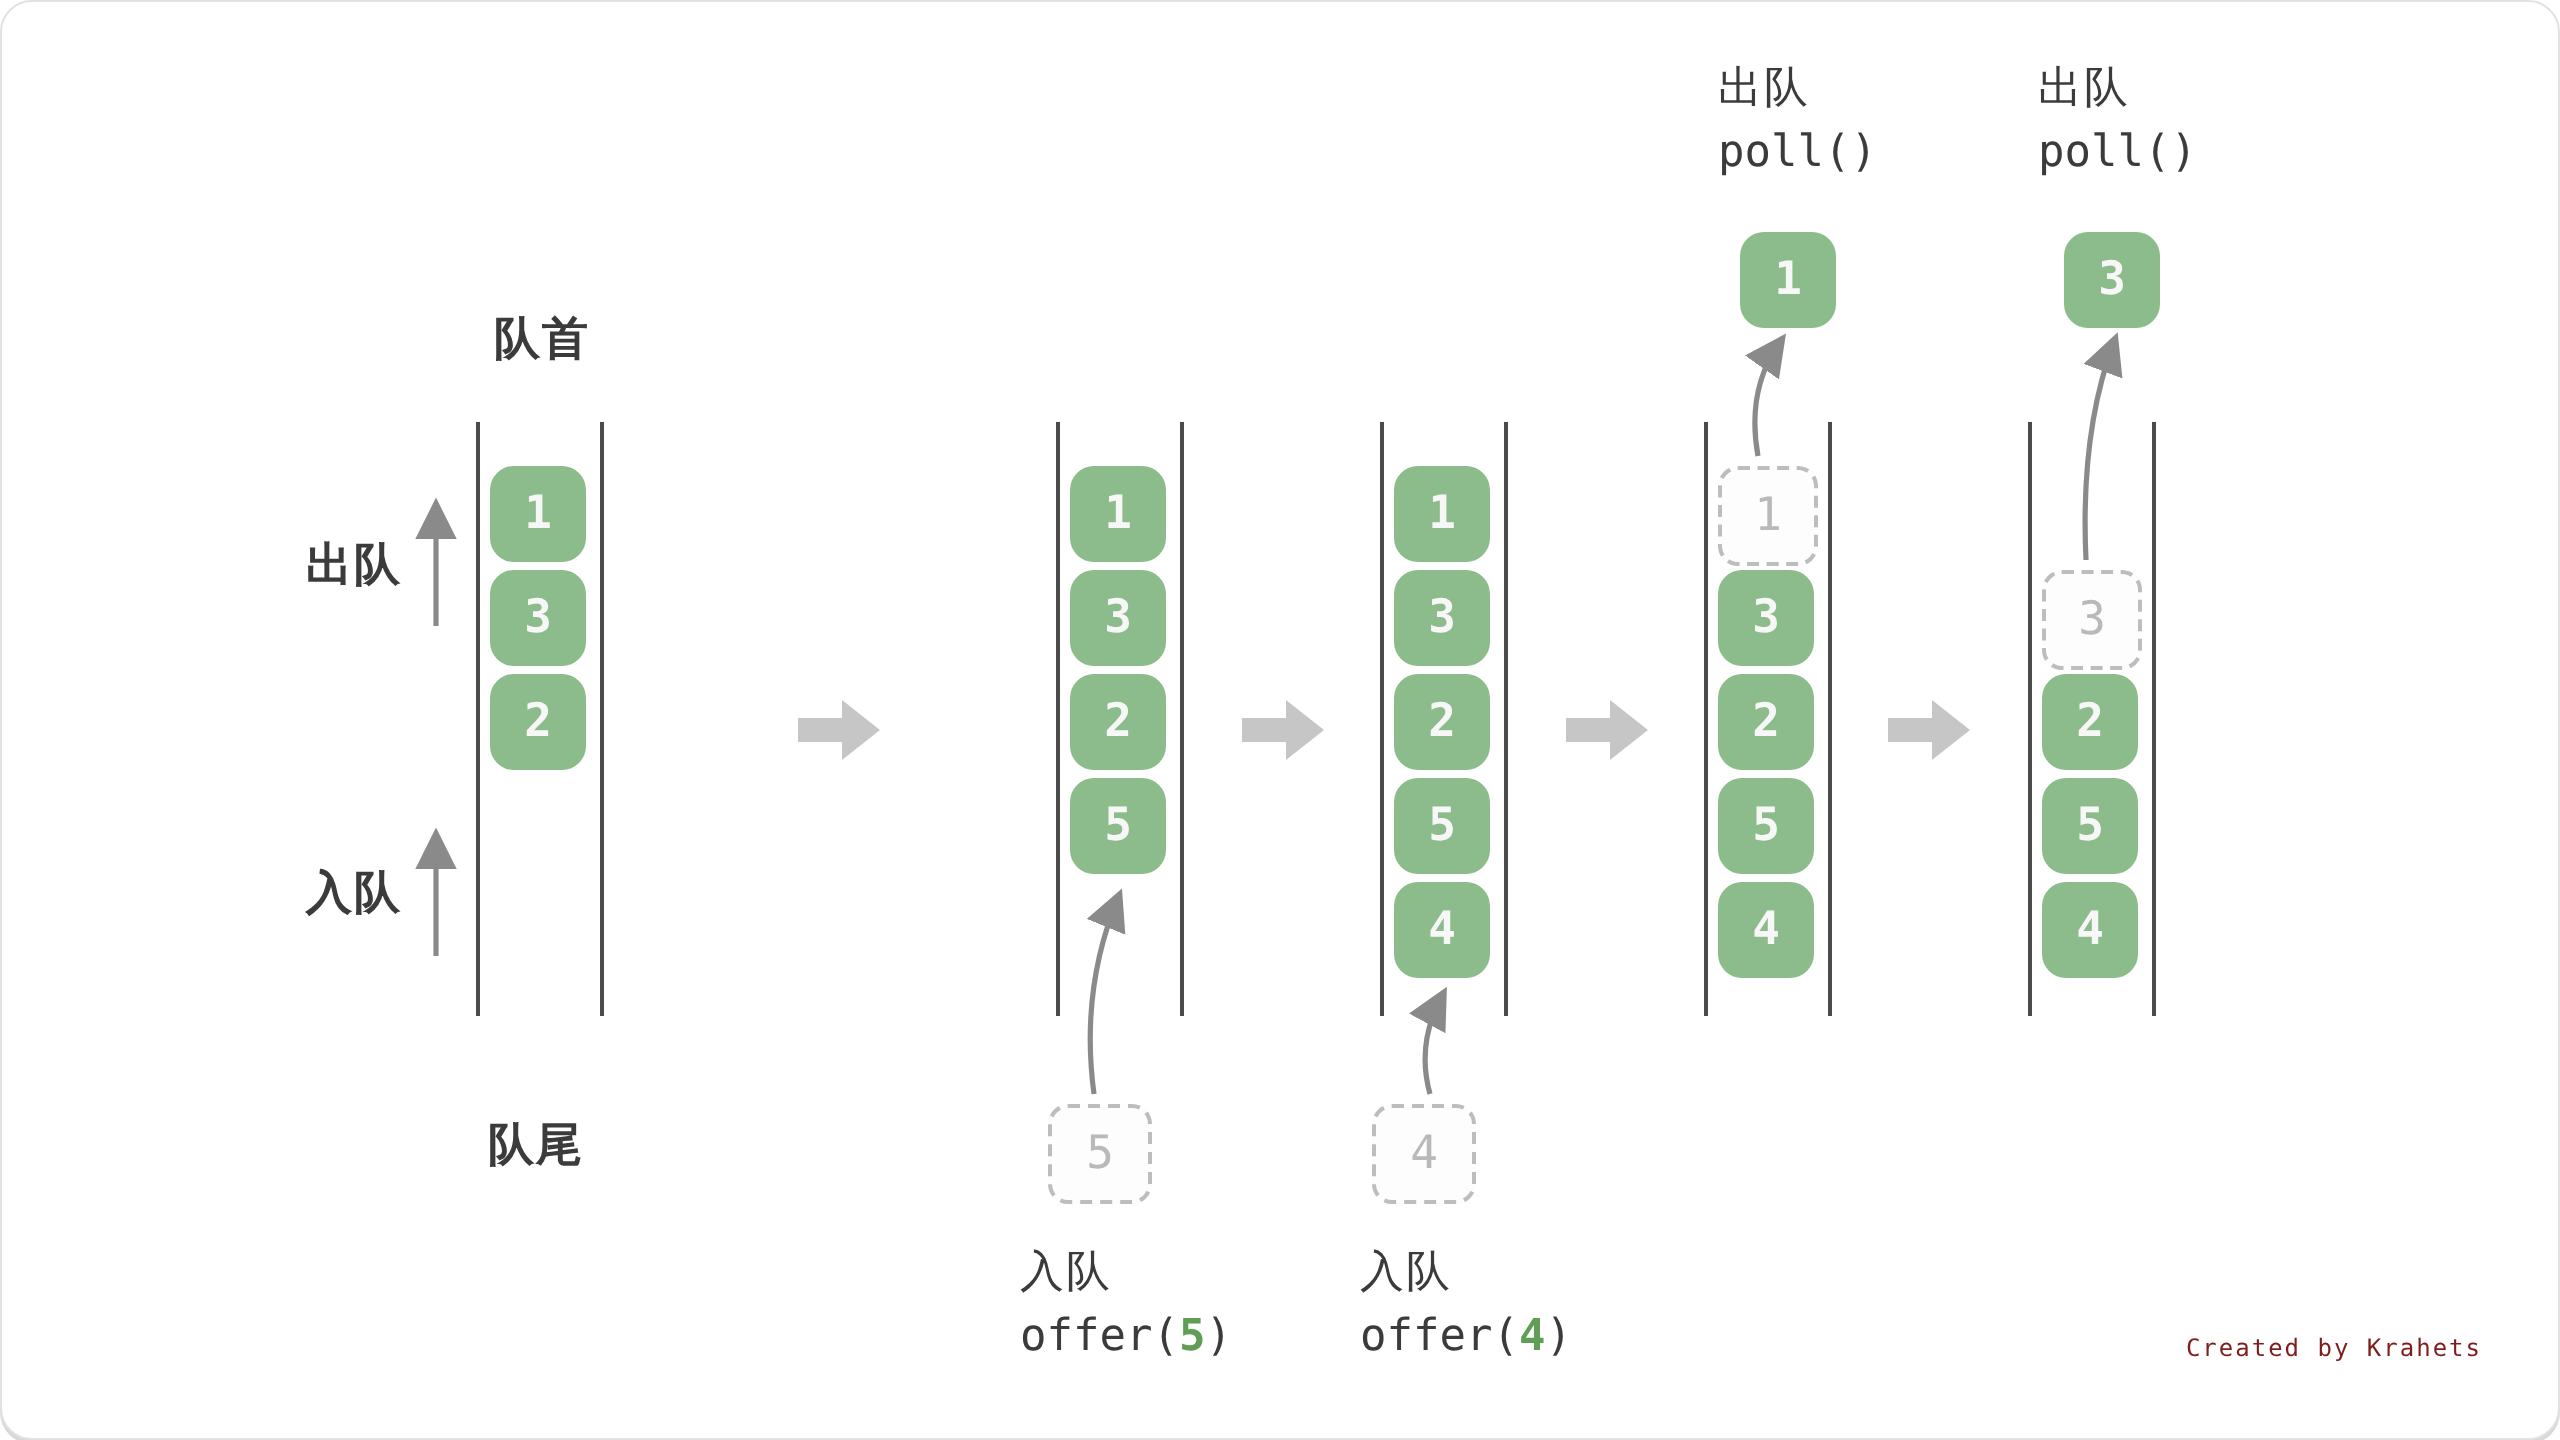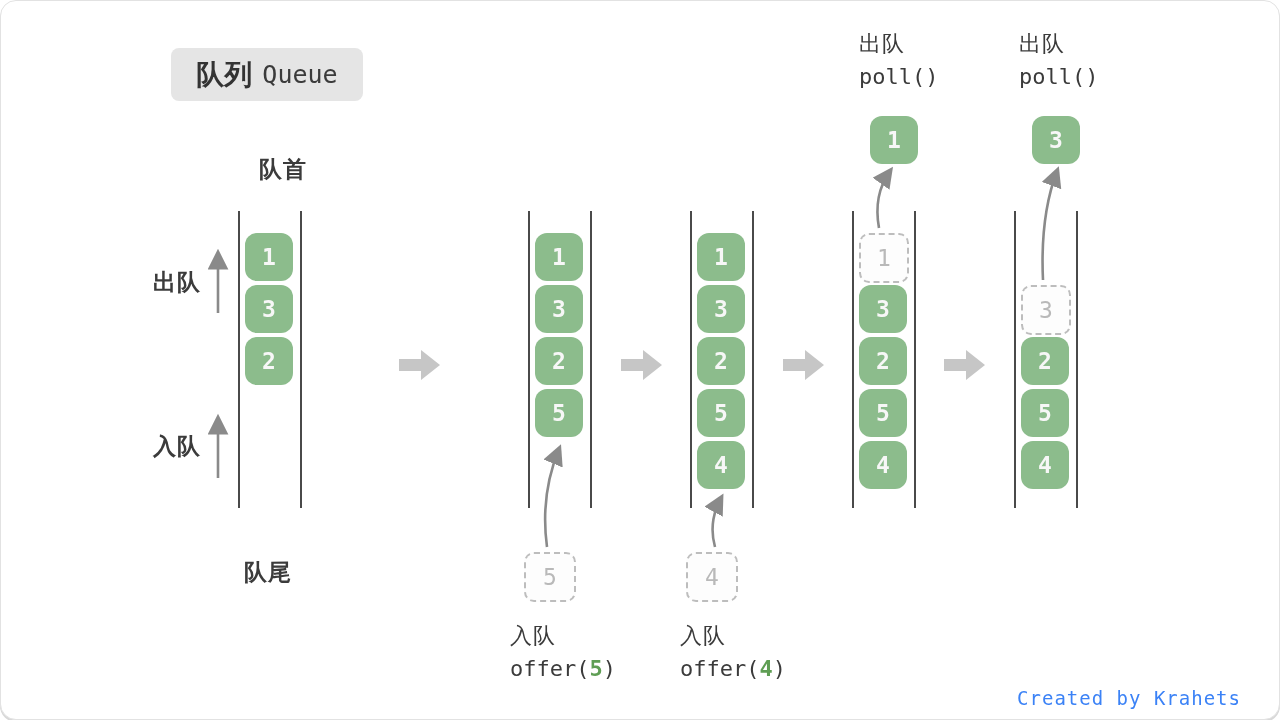--- a/index.html
+++ b/index.html
@@ -48,38 +48,34 @@
   }
 
   
   .op-label { position: absolute; line-height: 33px; }
   .op-name { font-size: 22px; font-weight: 400; color: #3b3b3b; letter-spacing: 1px; }
   .op-code { font-family: "DejaVu Sans Mono", monospace; font-size: 22px; color: #3b3b3b; }
   .op-code .green-num { color: #5f9e54; font-weight: 700; }
 
   
   .watermark {
-    right: 38px; bottom: 10px;
+    right: 38px; bottom: 38px;
     font-family: "DejaVu Sans Mono", monospace;
-    font-size: 19px; color: #3b82f6; letter-spacing: 1px;
+    font-size: 12px; color: #7f1d1d; letter-spacing: 1px;
   }
 
   svg.overlay { position: absolute; left: 0; top: 0; pointer-events: none; }
 </style>
 </head>
 <body>
 
 <div id="canvas">
 
-  <div class="abs title-badge">
-    <span class="title-zh">队列</span>
-    <span class="title-en">Queue</span>
-  </div>
 
-  <div class="abs cjk-label" style="left:258px; top:153px;">队首</div>
+  <div class="abs cjk-label" style="left:246px; top:153px;">队首</div>
   <div class="abs cjk-label" style="left:243px; top:556px;">队尾</div>
 
   <div class="abs cjk-label" style="left:152px; top:266px;">出队</div>
   <div class="abs cjk-label" style="left:152px; top:430px;">入队</div>
 
   <div class="op-label" style="left:858px; top:26px;">
     <div class="op-name">出队</div>
     <div class="op-code">poll()</div>
   </div>
   <div class="op-label" style="left:1018px; top:26px;">

